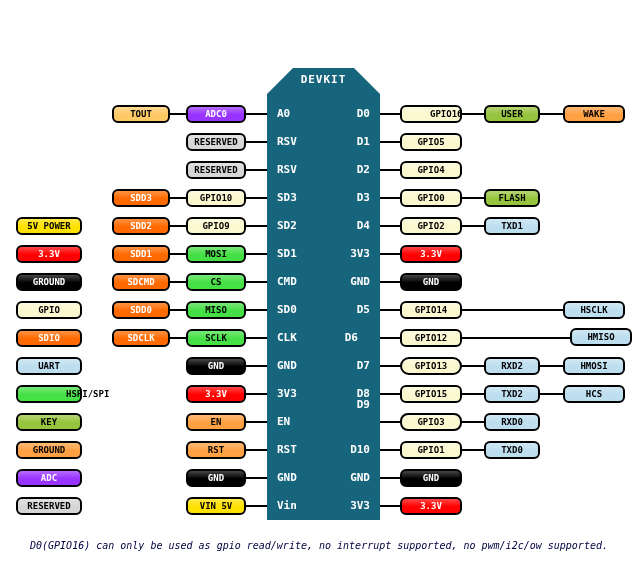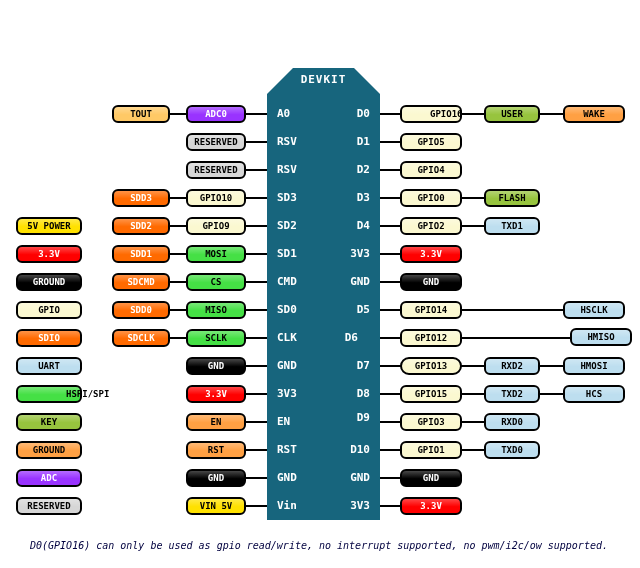--- a/index.html
+++ b/index.html
@@ -164,25 +164,25 @@
     <div class="pinbox" style="left: 563px; top: 357px; width: 62px; background-color: rgb(189, 222, 239);">HMOSI</div>
     <div class="pin-label" style="left: 277px; top: 387px;">3V3</div>
     <div class="pin-label right" style="left: 324px; width: 46px; top: 387px;">D8</div>
     <div class="connector" style="left: 216px; width: 51px; top: 393px;"></div>
     <div class="pinbox light-text" style="left: 186px; top: 385px; width: 60px; background-color: rgb(255, 0, 0);">3.3V</div>
     <div class="connector" style="left: 380px; width: 214px; top: 393px;"></div>
     <div class="pinbox" style="left: 400px; top: 385px; width: 62px; background-color: rgb(251, 248, 208);">GPIO15</div>
     <div class="pinbox" style="left: 484px; top: 385px; width: 56px; background-color: rgb(189, 222, 239);">TXD2</div>
     <div class="pinbox" style="left: 563px; top: 385px; width: 62px; background-color: rgb(189, 222, 239);">HCS</div>
     <div class="pin-label" style="left: 277px; top: 415px;">EN</div>
-    <div class="pin-label right" style="left: 324px; width: 46px; top: 411px;">D9</div>
+    <div class="pin-label right" style="left: 324px; width: 46px; top: 398px;">D9</div>
     <div class="connector" style="left: 216px; width: 51px; top: 421px;"></div>
     <div class="pinbox" style="left: 186px; top: 413px; width: 60px; background-color: rgb(255, 160, 67);">EN</div>
     <div class="connector" style="left: 380px; width: 132px; top: 421px;"></div>
-    <div class="pinbox" style="left: 400px; top: 413px; width: 62px; background-color: rgb(251, 248, 208);">GPIO3</div>
+    <div class="pinbox" style="left: 400px; top: 413px; width: 62px; background-color: rgb(251, 248, 208); border-radius: 8px;">GPIO3</div>
     <div class="pinbox" style="left: 484px; top: 413px; width: 56px; background-color: rgb(189, 222, 239);">RXD0</div>
     <div class="pin-label" style="left: 277px; top: 443px;">RST</div>
     <div class="pin-label right" style="left: 324px; width: 46px; top: 443px;">D10</div>
     <div class="connector" style="left: 216px; width: 51px; top: 449px;"></div>
     <div class="pinbox" style="left: 186px; top: 441px; width: 60px; background-color: rgb(255, 160, 67);">RST</div>
     <div class="connector" style="left: 380px; width: 132px; top: 449px;"></div>
     <div class="pinbox" style="left: 400px; top: 441px; width: 62px; background-color: rgb(251, 248, 208);">GPIO1</div>
     <div class="pinbox" style="left: 484px; top: 441px; width: 56px; background-color: rgb(189, 222, 239);">TXD0</div>
     <div class="pin-label" style="left: 277px; top: 471px;">GND</div>
     <div class="pin-label right" style="left: 324px; width: 46px; top: 471px;">GND</div>

